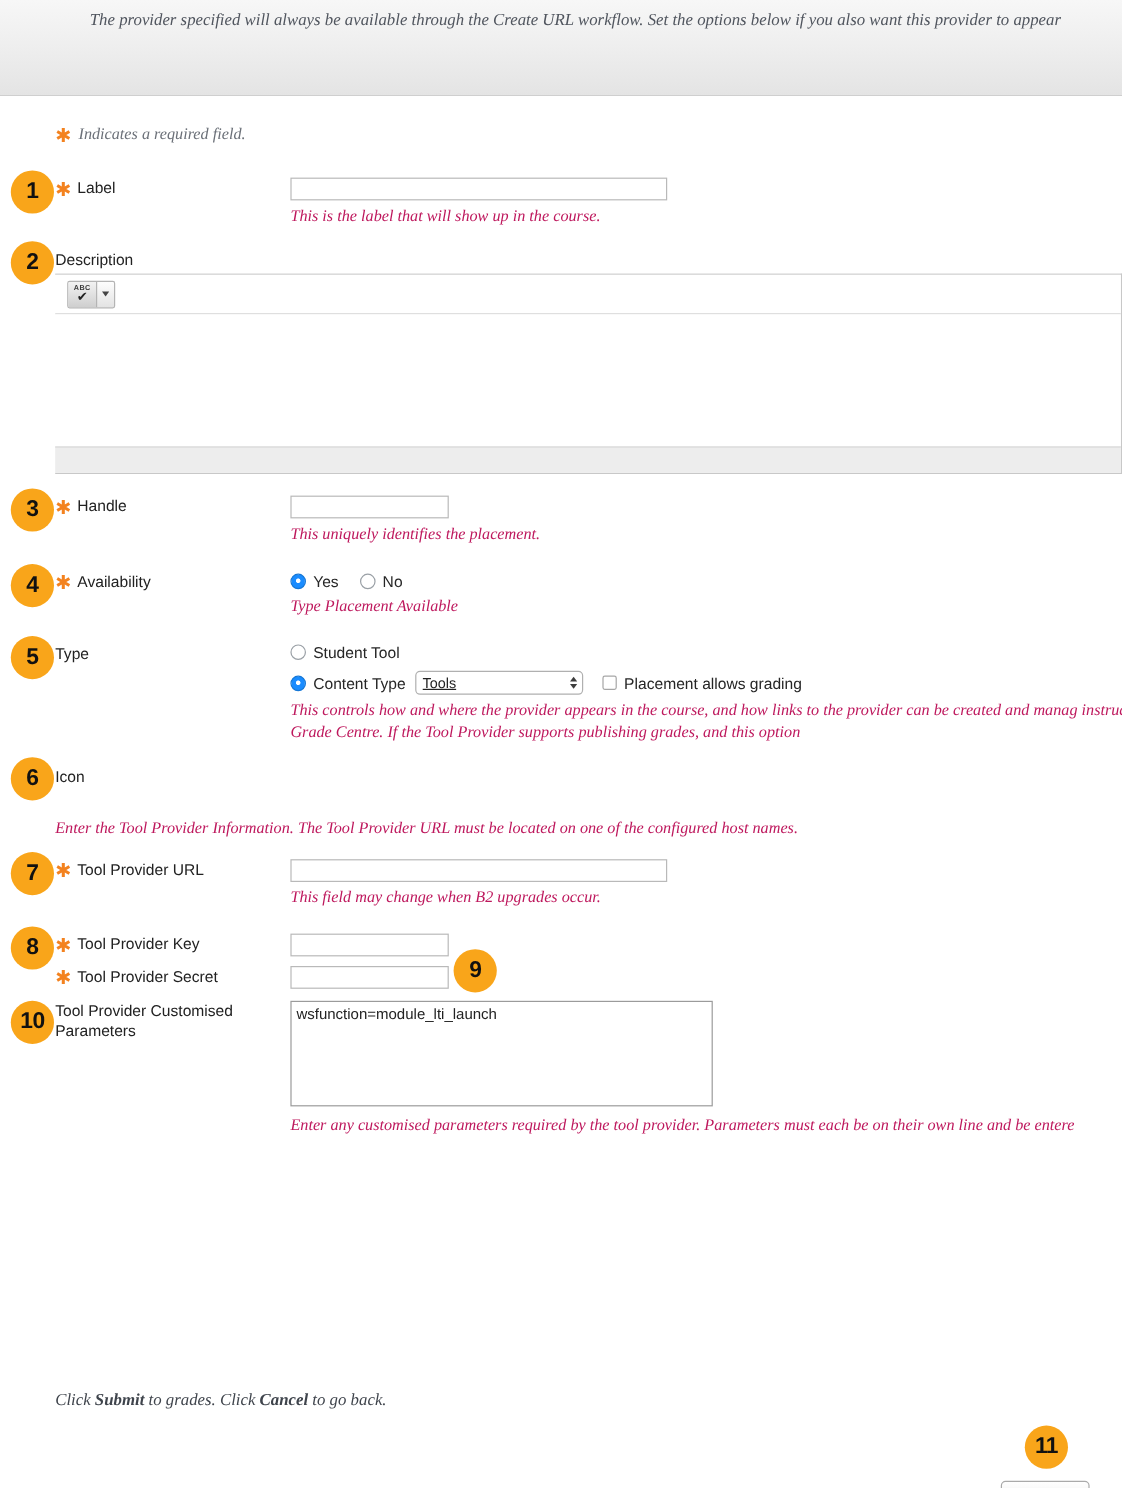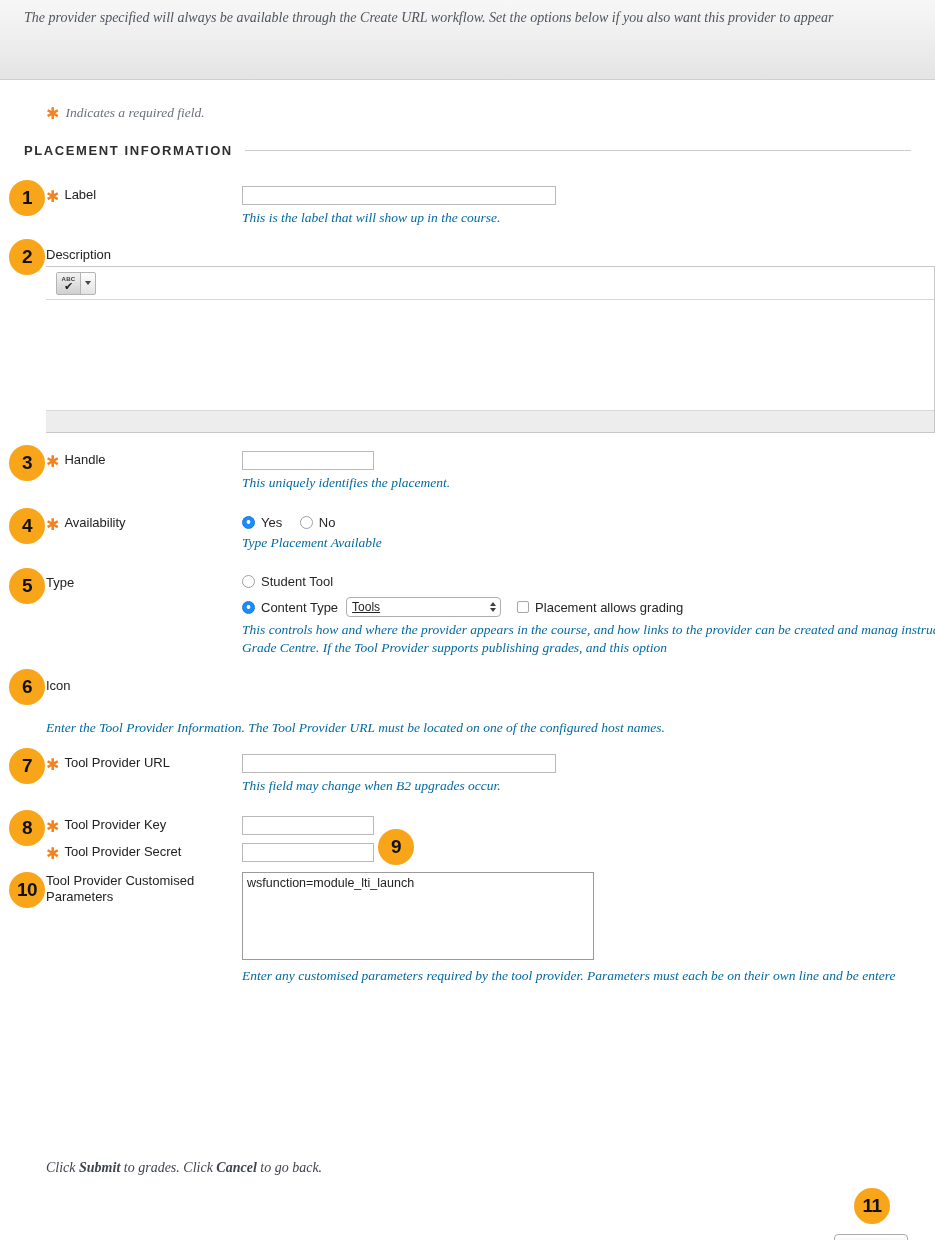--- a/index.html
+++ b/index.html
@@ -30,20 +30,21 @@
     letter-spacing:-0.2px;
     margin:2px 0 6px 0;
     white-space:nowrap;
   }
   .page-subtitle{
     font-family:"Liberation Serif", serif;
     font-style:italic;
     font-size:14px;
     color:#50555e;
     white-space:nowrap;
+    text-align:center;
   }
 
   
   .content{ position:relative; padding:0 0 0 0; }
 
   .required-note{
     margin:24px 0 0 46px;
     font-family:"Liberation Serif", serif;
     font-style:italic;
     font-size:13.5px;
@@ -99,21 +100,21 @@
     align-items:flex-start;
     gap:5px;
     line-height:15px;
   }
   .row .fld{ flex:1; min-width:0; }
 
   .help{
     font-family:"Liberation Serif", serif;
     font-style:italic;
     font-size:13.5px;
-    color:#0369a1;
+    color:#be185d;
     margin-top:4px;
     line-height:18px;
     white-space:nowrap;
   }
 
   
   .badge{
     position:absolute;
     width:36px; height:36px;
     border-radius:50%;
@@ -165,21 +166,21 @@
   .radio.on{
     background:radial-gradient(circle at 50% 45%, #ffffff 0 1.6px, #1a8cff 2.2px 100%);
     border-color:#1577d6;
   }
   .checkbox{
     width:12px;height:12px;border:1px solid #a6a6a6;background:#fff;
     display:inline-block;flex:0 0 12px;border-radius:2px;
   }
 
   select.sel{
-    width:155px;
+    width:140px;
     height:20px;
     font-family:"Liberation Sans", sans-serif;
     font-size:12px;
     border:1px solid #b0b0b0;
     border-radius:4px;
     background:#fff;
     padding:0 18px 0 5px;
     color:#222;
     -webkit-appearance:none;
     appearance:none;
@@ -299,24 +300,20 @@
   <div class="page-subtitle">The provider specified will always be available through the Create URL workflow. Set the options below if you also want this provider to appear</div>
 </div>
 
 <div class="content">
 
   <div class="required-note">
     <span class="ast">✱</span>
     <span>Indicates a required field.</span>
   </div>
 
-  <div class="section-head">
-    <span class="label">PLACEMENT INFORMATION</span>
-    <span class="rule"></span>
-  </div>
 
   <div class="row" style="margin-top:28px;">
     <div class="badge" style="left:9px; top:-6px;">1</div>
     <div class="lbl">
       <span class="ast">✱</span>
       <span>Label</span>
     </div>
     <div class="fld">
       <input class="txt w-long" type="text" value="" style="">
       <div class="help">This is the label that will show up in the course.</div>

